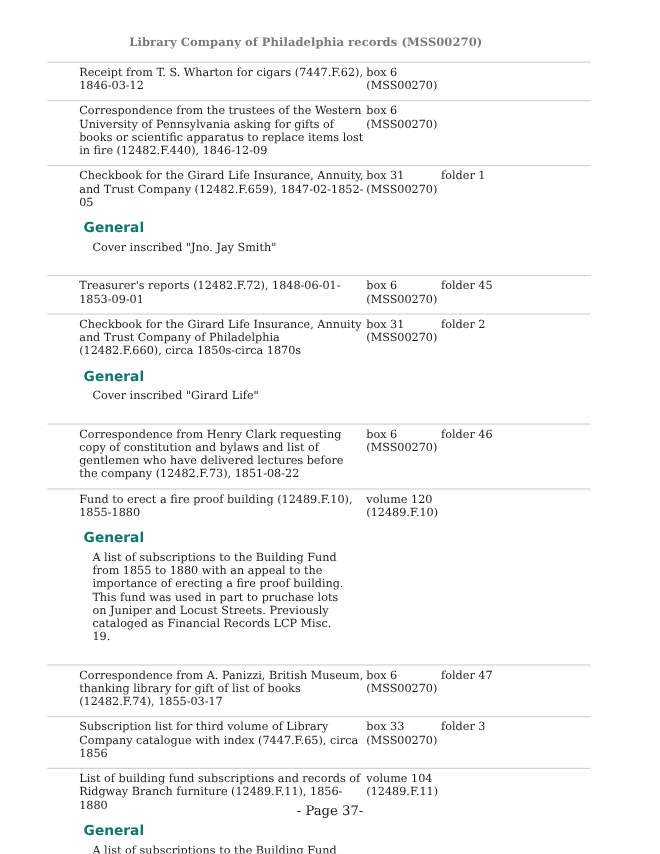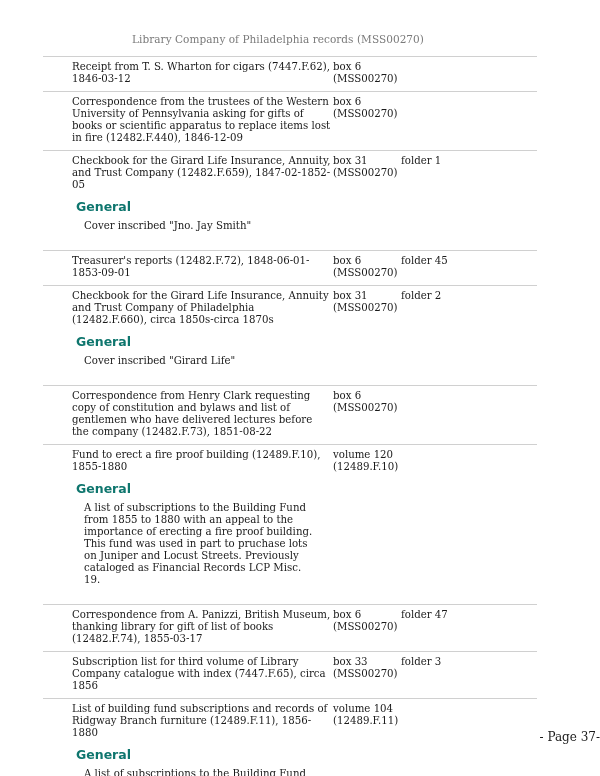--- a/index.html
+++ b/index.html
@@ -5,20 +5,21 @@
     html, body { margin: 0; padding: 0; background: #ffffff; }
     body {
       width: 600px; height: 776px; position: relative; overflow: hidden;
       font-family: "DejaVu Serif", "Liberation Serif", serif;
       color: #1a1a1a;
     }
     .running-head {
       position: absolute; top: 33px; left: 0; width: 556px;
       text-align: center; font-size: 10.5px; color: #7a7a7a;
       letter-spacing: 0.05px;
+      font-weight: bold;
     }
     .table {
       position: absolute; top: 56px; left: 43px; width: 494px;
     }
     .row {
       border-top: 1.5px solid #d0d0d0;
       padding: 4px 0 6px 0;
     }
     .row-main {
       display: flex; font-size: 10.2px; line-height: 12px;
@@ -27,21 +28,21 @@
     .c2 { margin-left: 1px; width: 68px; flex: none; }
     .c3 { width: 120px; flex: none; }
     .note-heading {
       margin: 8px 0 0 33px; font-family: "DejaVu Sans", "Liberation Sans", sans-serif;
       font-weight: bold; font-size: 12.5px; color: #0f766e;
     }
     .note-text {
       margin: 6px 0 12px 41px; width: 230px; font-size: 10.2px; line-height: 12px;
     }
     .page-footer {
-      position: absolute; top: 730px; left: 0; width: 600px; text-align: right;
+      position: absolute; top: 730px; left: 0; width: 600px; text-align: center;
       font-size: 12px; color: #1a1a1a;
     }
   </style>
 </head>
 <body>
 
 <div class="running-head">Library Company of Philadelphia records (MSS00270)</div>
 
 <div class="table">
 
@@ -84,20 +85,21 @@
       <div class="c3">folder 2</div>
     </div>
     <div class="note-heading">General</div>
     <div class="note-text">Cover inscribed "Girard Life"</div>
   </div>
 
   <div class="row">
     <div class="row-main">
       <div class="c1">Correspondence from Henry Clark requesting copy of constitution and bylaws and list of gentlemen who have delivered lectures before the company (12482.F.73), 1851-08-22</div>
       <div class="c2">box 6 (MSS00270)</div>
+      <div class="c3">folder 46</div>
     </div>
   </div>
 
   <div class="row">
     <div class="row-main">
       <div class="c1">Fund to erect a fire proof building (12489.F.10), 1855-1880</div>
       <div class="c2">volume 120 (12489.F.10)</div>
       <div class="c3"></div>
     </div>
     <div class="note-heading">General</div>

